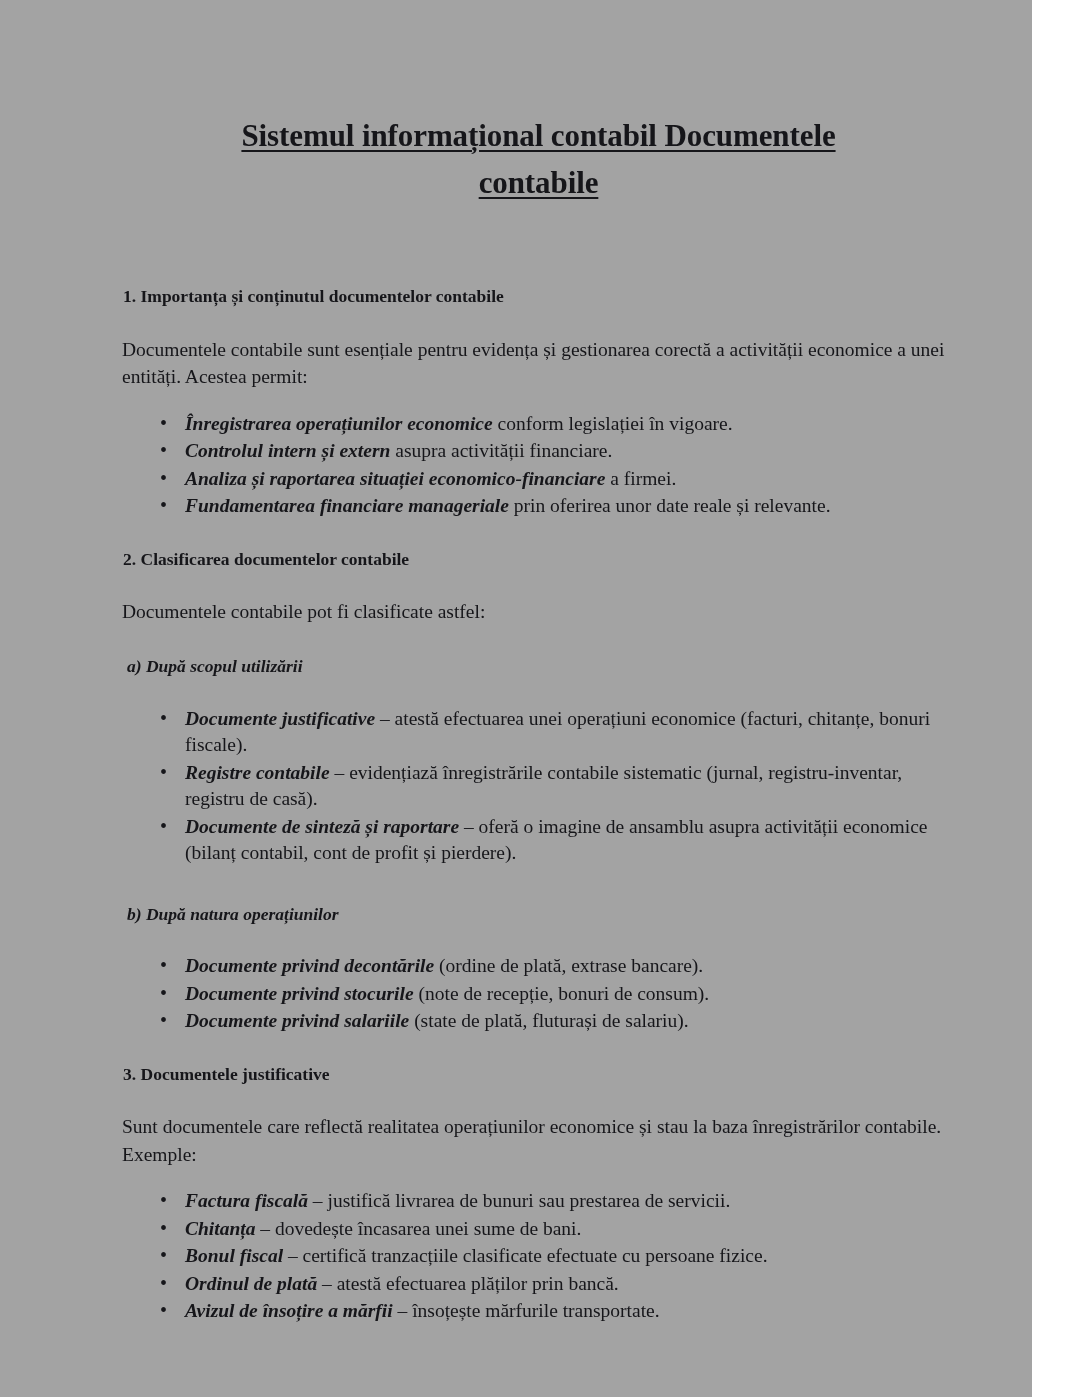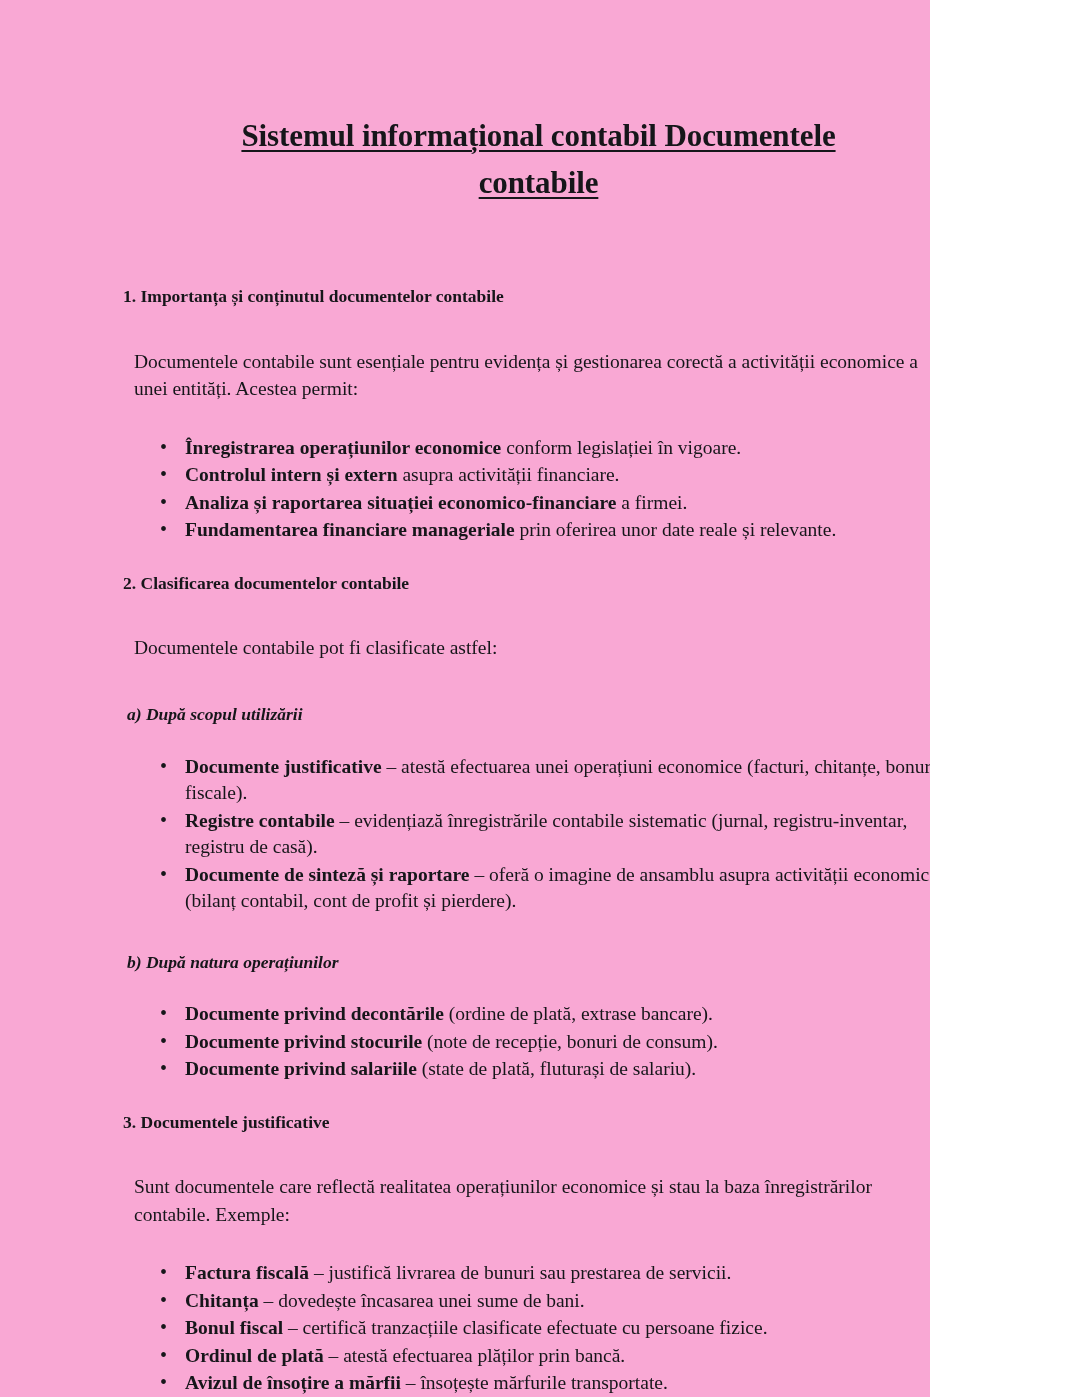--- a/index.html
+++ b/index.html
@@ -10,23 +10,23 @@
   }
   body {
     width: 1080px;
     height: 1397px;
     font-family: "Liberation Serif", "DejaVu Serif", serif;
     color: #16161a;
     -webkit-font-smoothing: antialiased;
   }
   .page {
     position: relative;
-    width: 930px;
+    width: 1032px;
     min-height: 1397px;
-    background: #f9a8d4;
+    background: #a3a3a3;
     box-sizing: border-box;
     padding: 0;
     overflow: hidden;
   }
   .content {
     width: 833px;
     margin: 0 0 0 122px;
     padding-top: 112px;
   }
 
@@ -59,21 +59,21 @@
     font-weight: bold;
     font-style: italic;
     line-height: 1.35;
     margin: 5px;
   }
 
   
   .para {
     font-size: 19.5px;
     line-height: 27.5px;
-    margin: 12px;
+    margin: 0;
     text-align: left;
   }
 
   
   ul.bullets {
     list-style: none;
     margin: 0;
     padding: 0;
   }
   ul.bullets > li {
@@ -86,20 +86,21 @@
   ul.bullets > li::before {
     content: "\2022";
     position: absolute;
     left: 38px;
     top: -1px;
     font-size: 20px;
     line-height: 26.5px;
   }
   ul.bullets > li b {
     font-weight: bold;
+    font-style: italic;
   }
 
   
   ul.list-a > li { padding-right: 0; }
   ul.list-a { width: 820px; }
 
   
   .gap-title-sec { height: 78px; }
   .gap-h-p { height: 26px; }
   .gap-p-list { height: 20px; }

